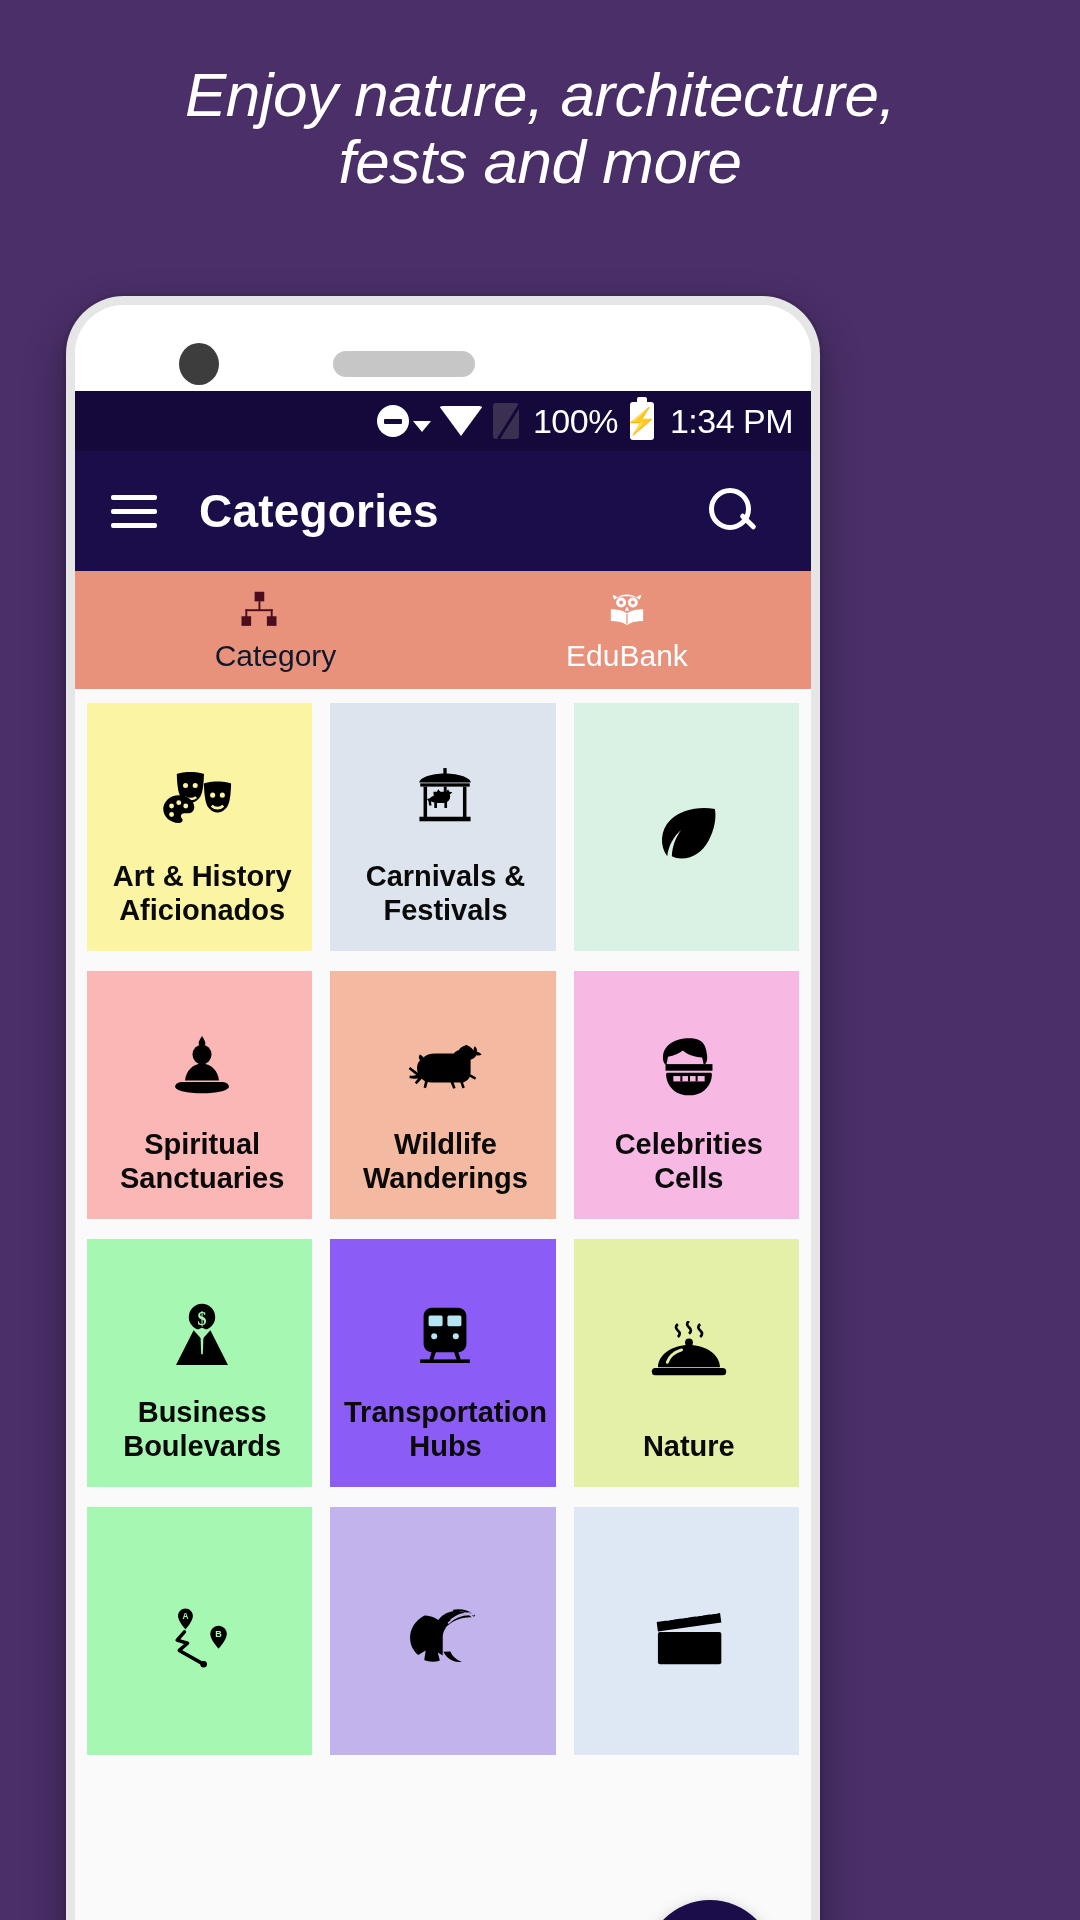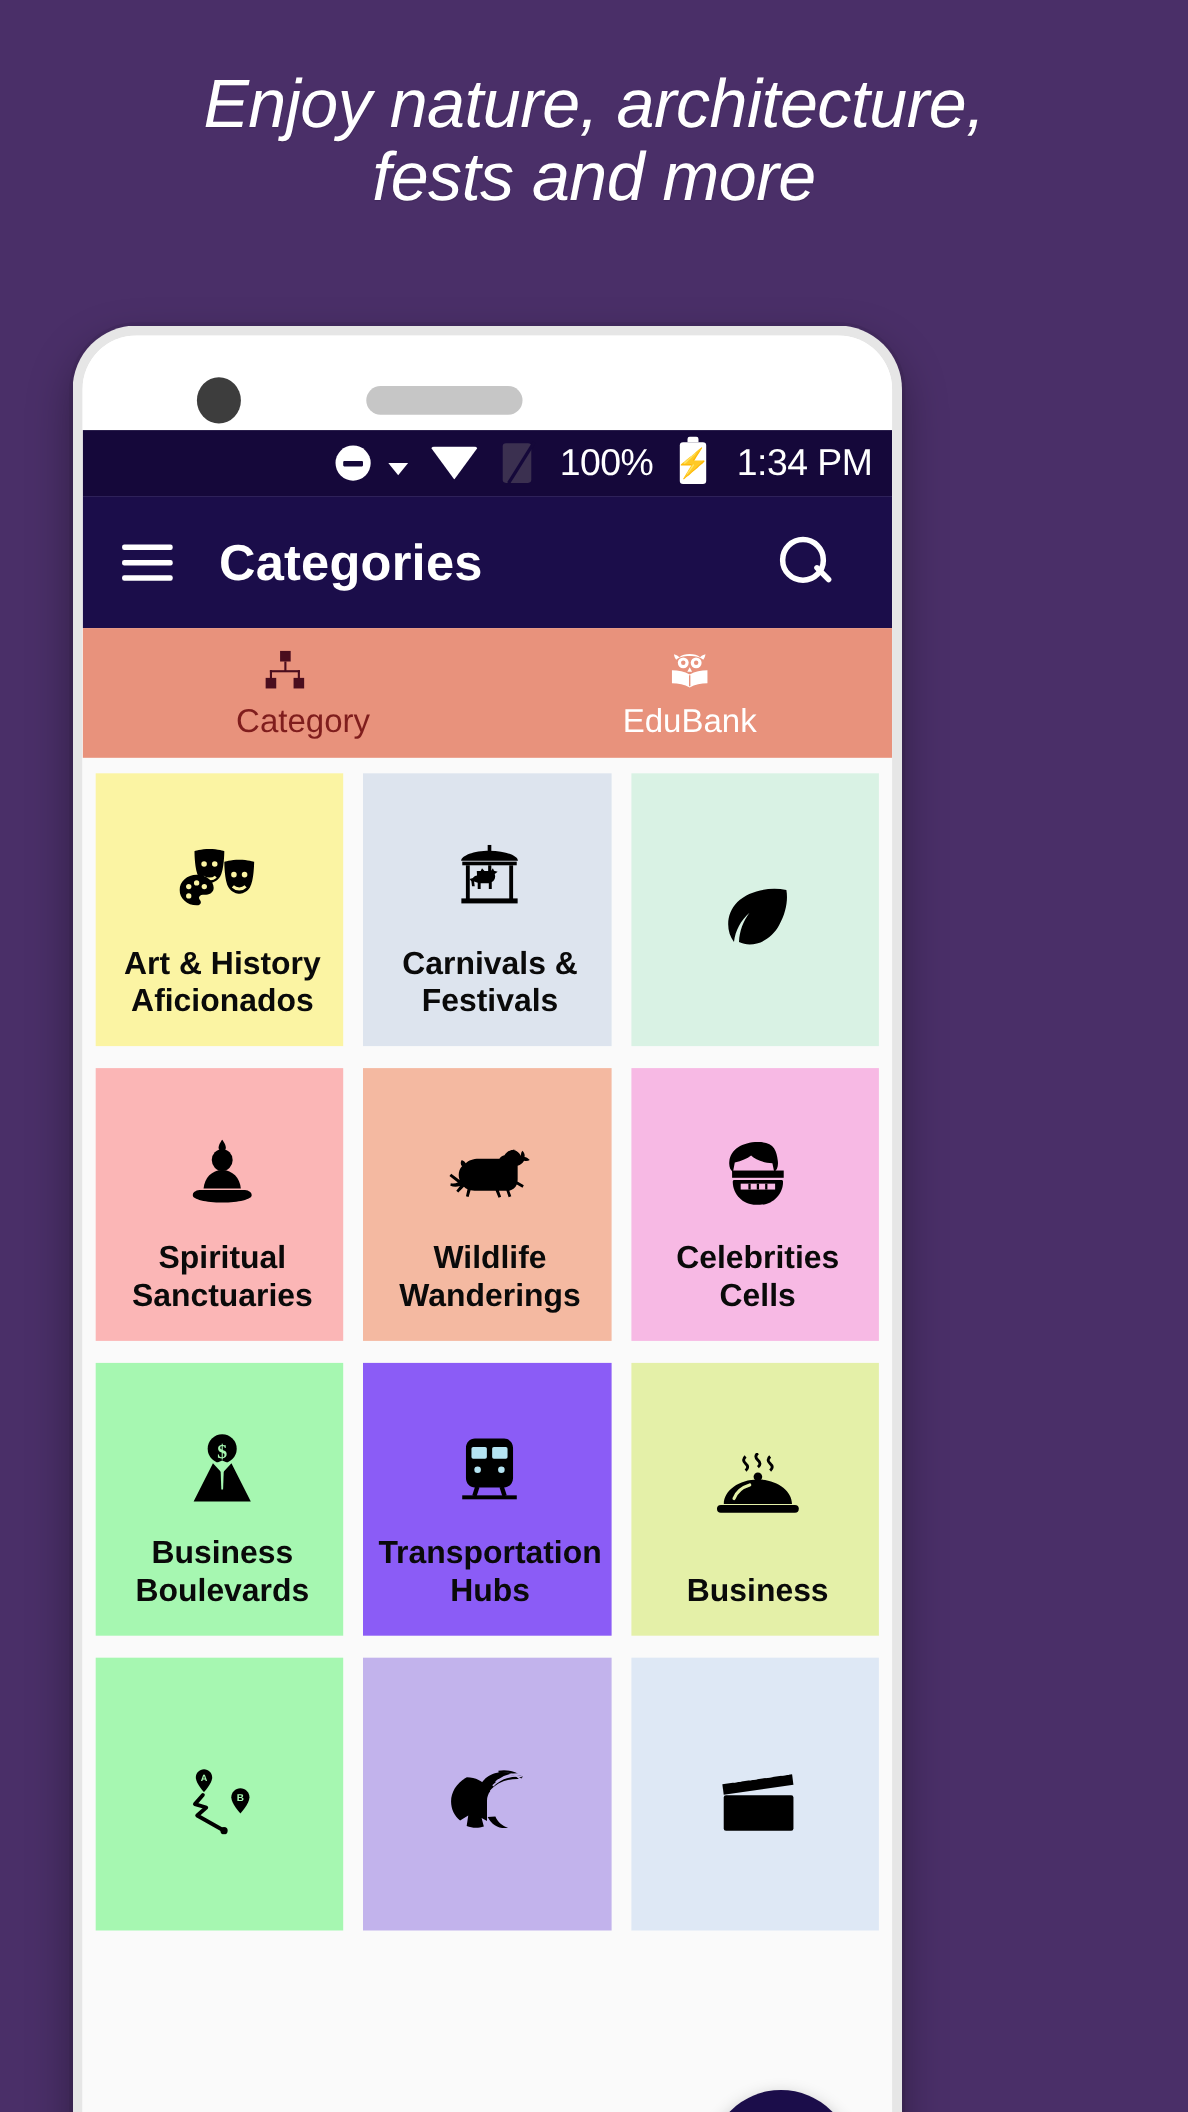--- a/index.html
+++ b/index.html
@@ -62,21 +62,21 @@
     overflow: hidden;
   }
 
   
   .statusbar {
     height: 60px;
     background: #15083a;
     display: flex; align-items: center;
     justify-content: flex-end;
     padding-right: 18px;
-    gap: 12px;
+    gap: 0px;
     color: #ffffff;
   }
   .sb-icon { display: flex; align-items: center; }
   .dnd {
     width: 32px; height: 32px; border-radius: 50%;
     background: #fff; position: relative; margin-right: 4px;
   }
   .dnd::after {
     content: ""; position: absolute;
     left: 7px; top: 14px; width: 18px; height: 5px;
@@ -173,21 +173,21 @@
   }
   .tab {
     flex: 1;
     display: flex; flex-direction: column;
     align-items: center; justify-content: center;
     gap: 4px;
     cursor: pointer;
   }
   .tab-icon { height: 48px; display: flex; align-items: center; justify-content: center; }
   .tab-label { font-size: 30px; }
-  .tab.active .tab-label { color: #7f1d1d; margin-left: 33px; }
+  .tab.active .tab-label { color: #0f172a; margin-left: 33px; }
   .tab.inactive .tab-label { color: #ffffff; }
 
   
   .grid {
     padding: 14px 12px 0 12px;
     display: grid;
     grid-template-columns: repeat(3, 1fr);
     gap: 20px 18px;
     background: #fafafa;
   }
@@ -417,21 +417,21 @@
           <svg width="76" height="62" viewBox="0 0 36 30" fill="#000">
             <path d="M12.6 1.5c-1.2 1-1.2 2.1 0 3.1 1.2 1 1.2 2.1 0 3.1" stroke="#000" stroke-width="1.3" fill="none"></path>
             <path d="M18 0c-1.2 1-1.2 2.1 0 3.1 1.2 1 1.2 2.1 0 3.1" stroke="#000" stroke-width="1.3" fill="none"></path>
             <path d="M23.4 1.5c-1.2 1-1.2 2.1 0 3.1 1.2 1 1.2 2.1 0 3.1" stroke="#000" stroke-width="1.3" fill="none"></path>
             <circle cx="18" cy="10.4" r="1.9"></circle>
             <path d="M18 11.6C9.7 11.6 3 16.4 3 22.4h30c0-6-6.7-10.8-15-10.8z"></path>
             <path d="M7.5 20c1-2.8 3.6-5 6.9-6" stroke="#e4f0a8" stroke-width="1.4" fill="none" stroke-linecap="round"></path>
             <rect x="0" y="22.8" width="36" height="3.4" rx="1.7"></rect>
           </svg>
         </div>
-        <div class="tile-label">Business</div>
+        <div class="tile-label">Nature</div>
       </div>
 
       <div class="tile" style="background:#a6f7b1">
         <div class="tile-icon">
           <svg width="72" height="62" viewBox="0 0 34 30" fill="#000">
             <path d="M9 1.2c-2 0-3.6 1.6-3.6 3.6 0 2.6 3.6 6.4 3.6 6.4s3.6-3.8 3.6-6.4c0-2-1.6-3.6-3.6-3.6z"></path>
             <text x="9" y="6.3" font-size="4" fill="#a6f7b1" text-anchor="middle" font-family="Liberation Sans, sans-serif" font-weight="bold">A</text>
             <path d="M25 9.5c-2.2 0-4 1.8-4 4 0 2.9 4 7.1 4 7.1s4-4.2 4-7.1c0-2.2-1.8-4-4-4z"></path>
             <text x="25" y="15" font-size="4.4" fill="#a6f7b1" text-anchor="middle" font-family="Liberation Sans, sans-serif" font-weight="bold">B</text>
             <path d="M8.5 12.5 5 16.5l5 1.5-4 3.5 11.5 6.5" stroke="#000" stroke-width="1.7" fill="none" stroke-linejoin="round" stroke-linecap="round"></path>

